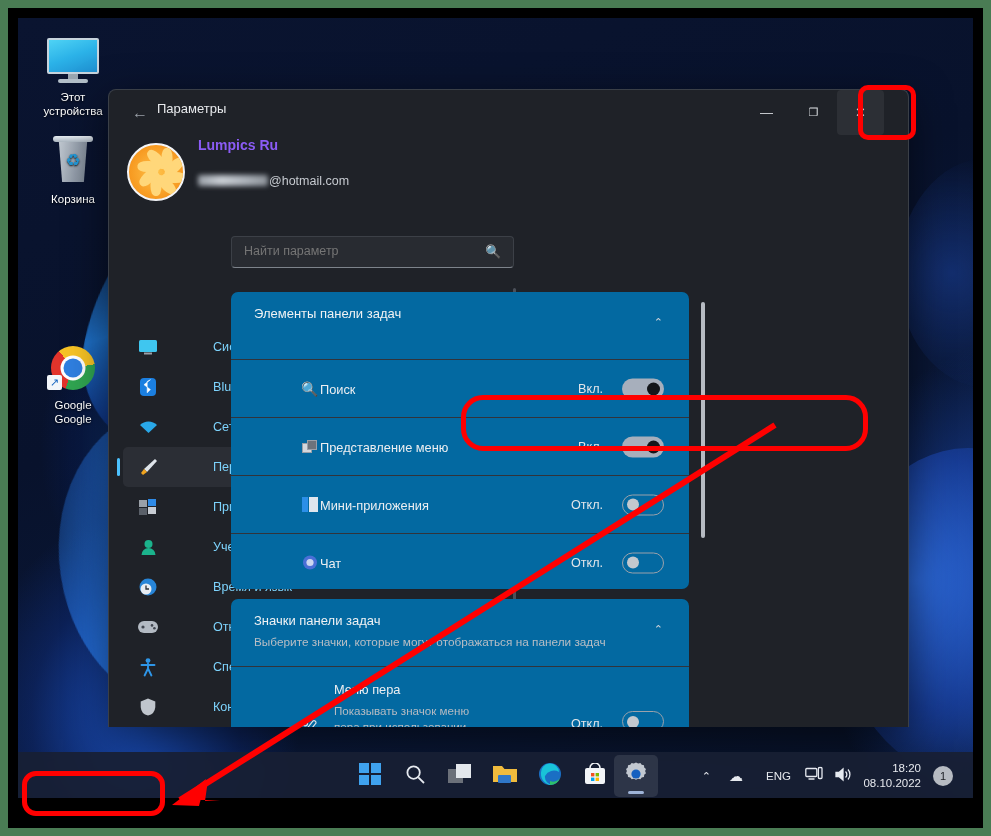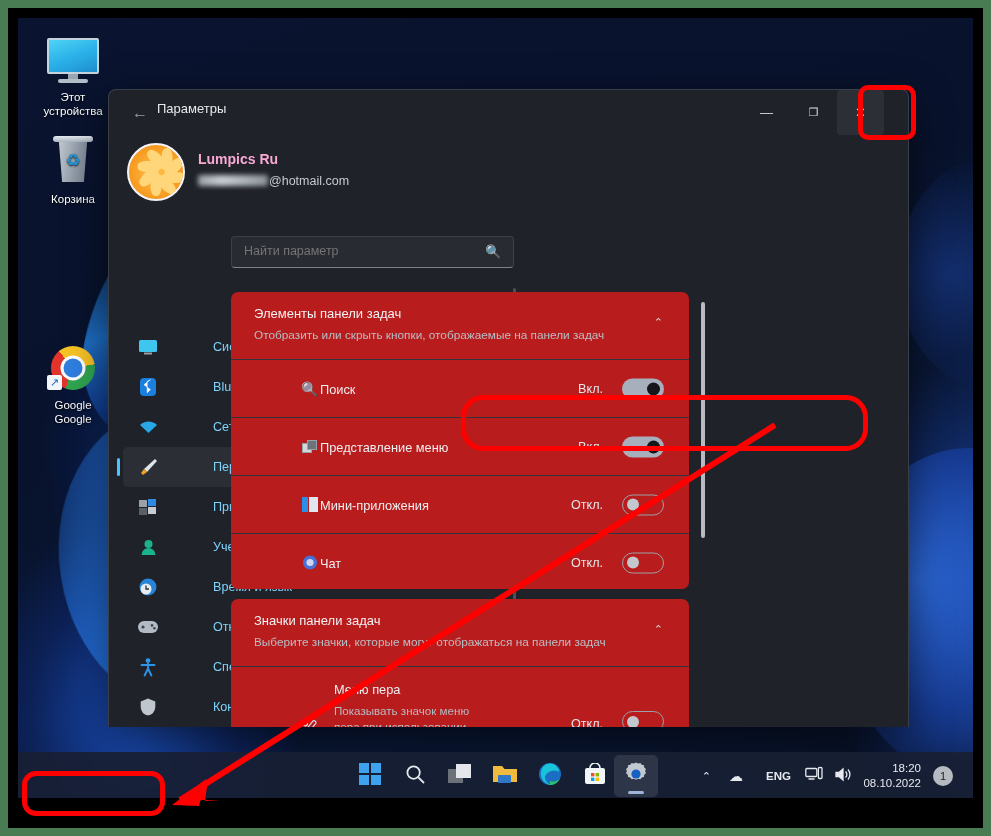--- a/index.html
+++ b/index.html
@@ -162,22 +162,22 @@
     border-radius: 50%; border: 2px solid #f2f4f7;
     background: radial-gradient(circle at 50% 50%, #ffc24a 0%, #f79a21 68%, #e07d12 100%);
     overflow: hidden;
   }
   .seg {
     position: absolute; left: 50%; top: 50%; width: 11px; height: 24px;
     background: #ffd77a; border-radius: 50% 50% 40% 40%;
     transform-origin: 50% 0%;
   }
   #acct-name {
-    position: absolute; left: 89px; top: 16px;
-    color: #f9a8d4; font-size: 14px; font-weight: bold;
+    position: absolute; left: 89px; top: 2px;
+    color: #8b5cf6; font-size: 14px; font-weight: bold;
   }
   #acct-mail {
     position: absolute; left: 89px; top: 39px;
     color: #c6cad0; font-size: 12.5px;
   }
   #acct-mail .blur {
     display: inline-block; width: 70px; height: 11px; vertical-align: -1px;
     background: linear-gradient(90deg,#9aa0a8,#c9ced4,#aeb4bb,#8d939a);
     filter: blur(2.6px); border-radius: 2px; margin-right: 1px;
   }
@@ -219,21 +219,21 @@
   #main { position: absolute; left: 313px; top: 45px; right: 0; bottom: 0; }
   #breadcrumb {
     position: absolute; left: 113px; top: 107px; white-space: nowrap;
   }
   #bc-parent { color: #aeb4bc; font-size: 25.5px; }
   #bc-sep { color: #aeb4bc; font-size: 17px; margin: 0 9px; vertical-align: 3px; }
   #bc-current { color: #ffffff; font-size: 25.5px; font-weight: bold; }
 
   .card {
     position: absolute; left: 122px; width: 458px;
-    background: #b91c1c; border-radius: 7px; overflow: hidden;
+    background: #0369a1; border-radius: 7px; overflow: hidden;
   }
   #card1 { top: 202px; height: 297px; }
   #card2 { top: 509px; height: 220px; }
 
   .card-head { position: relative; height: 67px; }
   .card-head .ch-title {
     position: absolute; left: 23px; top: 14px;
     color: #f0f2f4; font-size: 13px;
   }
   .card-head .ch-sub {
@@ -316,21 +316,21 @@
     position: absolute; left: 50%; bottom: 3px; transform: translateX(-50%);
     width: 16px; height: 3px; border-radius: 2px; background: #9fb4d8;
   }
   #tray { position: absolute; right: 10px; top: 0; height: 48px; }
   .tray-item {
     position: absolute; top: 50%; transform: translateY(-50%);
     color: #e6e9ee; font-size: 13px; cursor: pointer;
   }
   #tr-chev { right: 252px; font-size: 11px; }
   #tr-cloud { right: 220px; font-size: 14px; }
-  #tr-lang { right: 172px; font-size: 11.5px; font-weight: bold; }
+  #tr-lang { right: 172px; font-size: 11.5px; font-weight: normal; }
   #tr-net { right: 140px; font-size: 14px; }
   #tr-vol { right: 110px; font-size: 14px; }
   #tr-clock {
     right: 42px; text-align: right; font-size: 11.5px; line-height: 15px;
   }
   #tr-notif {
     right: 10px; width: 20px; height: 20px; border-radius: 50%;
     background: #b6bbc2; color: #1a1d22; font-size: 11px;
     display: flex; align-items: center; justify-content: center;
   }
@@ -527,21 +527,20 @@
       <span id="search-icon">🔍</span>
     </div>
     <div id="sb-scroll"></div>
 
     <div id="main"></div>
 
 
     <div class="card" id="card1">
       <div class="card-head">
         <div class="ch-title">Элементы панели задач</div>
-        <div class="ch-sub">Отобразить или скрыть кнопки, отображаемые на панели задач</div>
         <div class="chev">⌃</div>
       </div>
 
       <div class="row">
         <span class="row-ico">🔍</span>
         <span class="row-label">Поиск</span>
         <span class="row-state">Вкл.</span>
         <span class="toggle on">
             <span class="knob"></span>
           </span>

